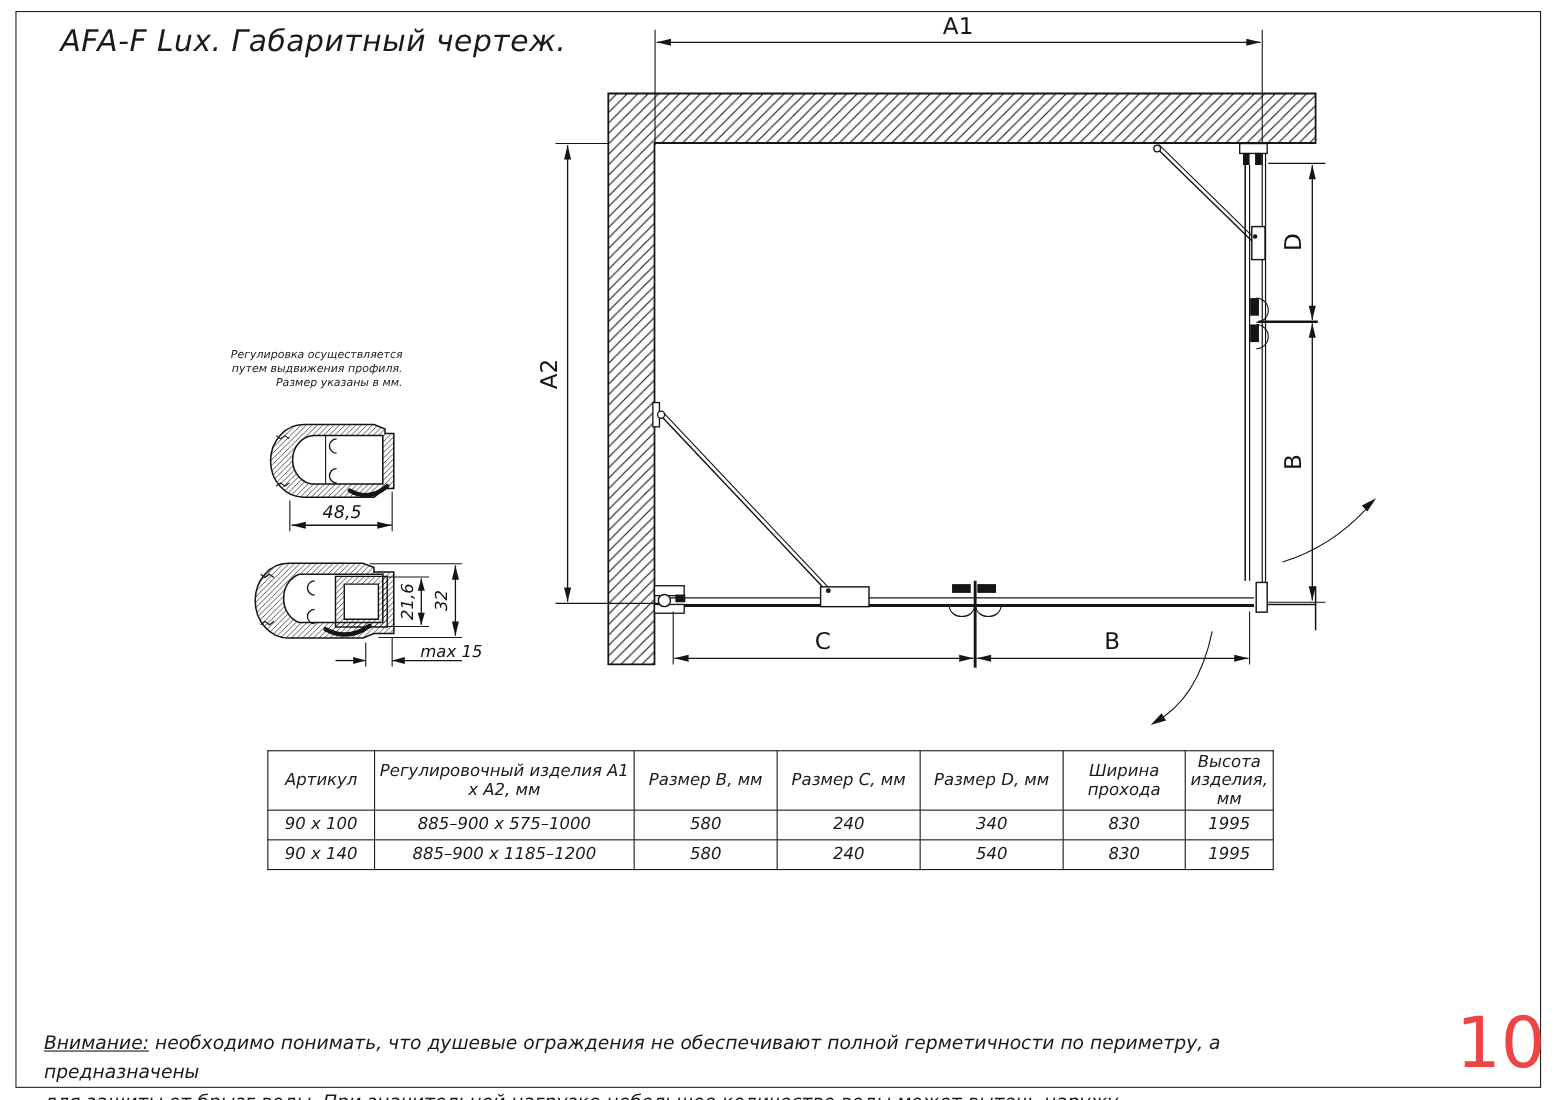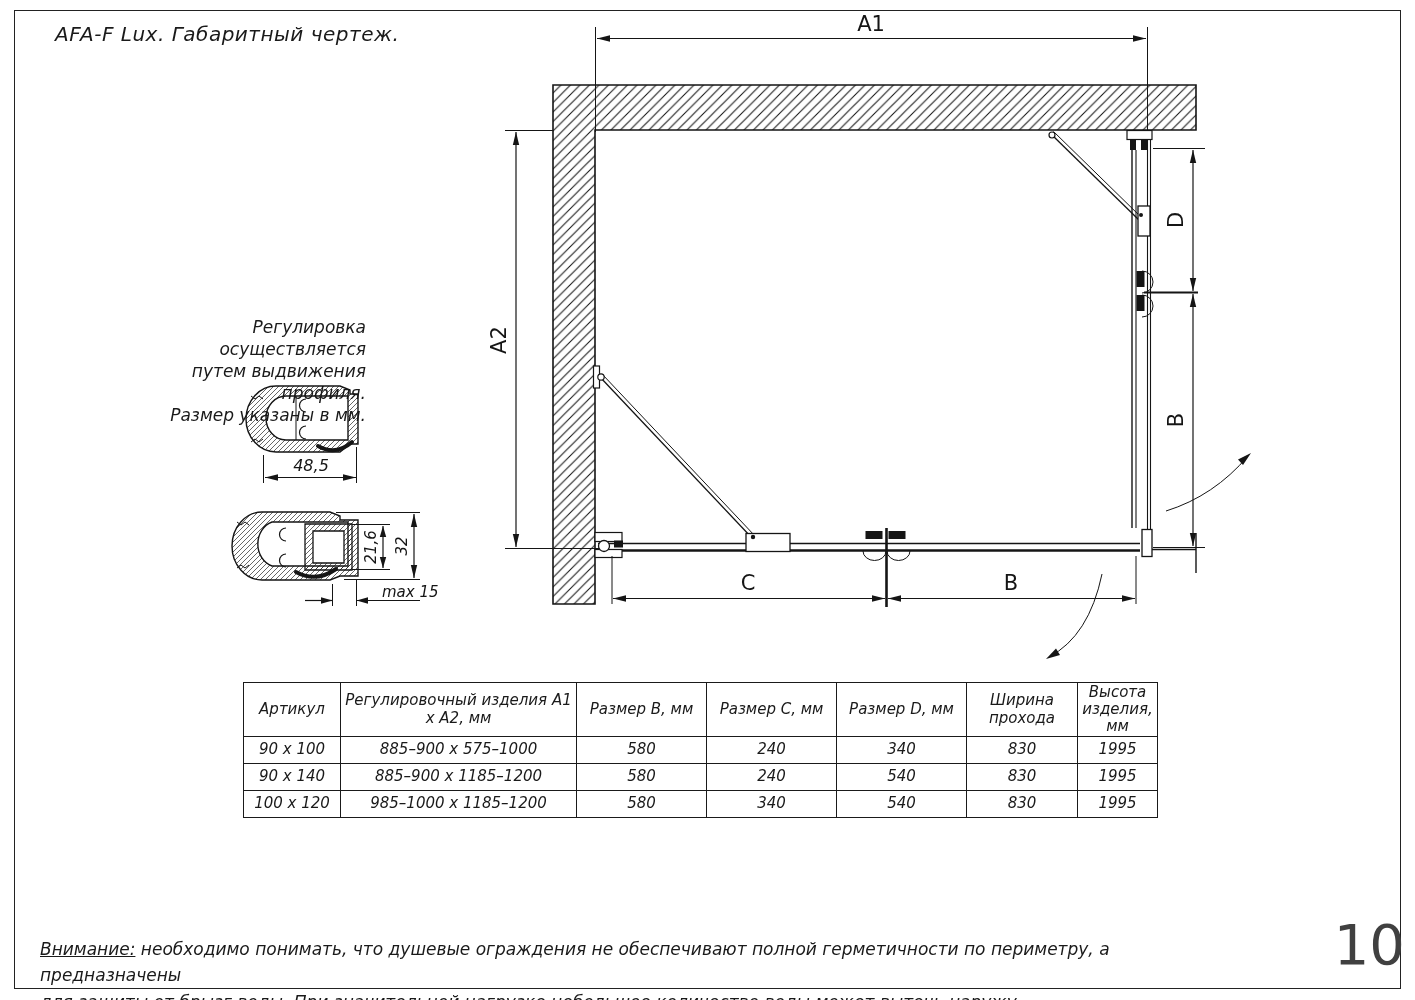--- a/index.html
+++ b/index.html
@@ -1,36 +1,36 @@
 <!DOCTYPE html>
 <html><head>
 <meta charset="utf-8">
 <style>
   html,body{margin:0;padding:0;background:#fff;}
   body{width:1415px;height:1000px;position:relative;overflow:hidden;
        font-family:"DejaVu Sans",sans-serif;color:#1a1a1a;}
   .frame{position:absolute;left:14px;top:10px;width:1385px;height:977px;
          border:1.6px solid #222;}
-  .title{position:absolute;left:55px;top:22px;font-size:20px;font-style:italic;
+  .title{position:absolute;left:55px;top:22px;font-size:27px;font-style:italic;
          font-weight:500;letter-spacing:.5px;white-space:nowrap;}
   .adjust-note{position:absolute;left:160px;top:316px;width:206px;
-         font-size:17px;font-style:italic;line-height:1.3;text-align:right;}
+         font-size:10px;font-style:italic;line-height:1.3;text-align:right;}
   svg.draw{position:absolute;left:0;top:0;}
   .dim-table{position:absolute;left:243px;top:682px;width:914px;
          border-collapse:collapse;table-layout:fixed;}
   .dim-table th,.dim-table td{border:1.6px solid #1a1a1a;font-style:italic;
          font-weight:normal;font-size:15px;text-align:center;vertical-align:middle;
          padding:0 3px;line-height:1.15;}
   .dim-table th{height:53px;}
   .dim-table td{height:26px;}
   .warning{position:absolute;left:40px;top:936px;width:1130px;font-size:17px;
          font-style:italic;line-height:1.55;}
   .warning .lbl{text-decoration:underline;}
   .page-num{position:absolute;left:1290px;top:912px;width:115px;text-align:right;
-         font-size:56px;color:#404040;}
+         font-size:64px;color:#ef4444;}
 </style>
 </head>
 <body>
 
 <div class="frame"></div>
 
 <div class="title">AFA-F Lux. Габаритный чертеж.</div>
 
 <div class="adjust-note">
   <span>Регулировка осуществляется</span><br>
@@ -254,29 +254,20 @@
     </tr>
     <tr>
       <td>90 x 140</td>
       <td>885–900 x 1185–1200</td>
       <td>580</td>
       <td>240</td>
       <td>540</td>
       <td>830</td>
       <td>1995</td>
     </tr>
-    <tr>
-      <td>100 x 120</td>
-      <td>985–1000 x 1185–1200</td>
-      <td>580</td>
-      <td>340</td>
-      <td>540</td>
-      <td>830</td>
-      <td>1995</td>
-    </tr>
   </tbody>
 </table>
 
 <div class="warning">
   <span class="lbl">Внимание:</span><span> необходимо понимать, что душевые ограждения не обеспечивают полной герметичности по периметру, а предназначены</span><br>
   <span>для защиты от брызг воды. При значительной нагрузке небольшое количество воды может вытечь наружу.</span>
 </div>
 
 <div class="page-num">10</div>
 

